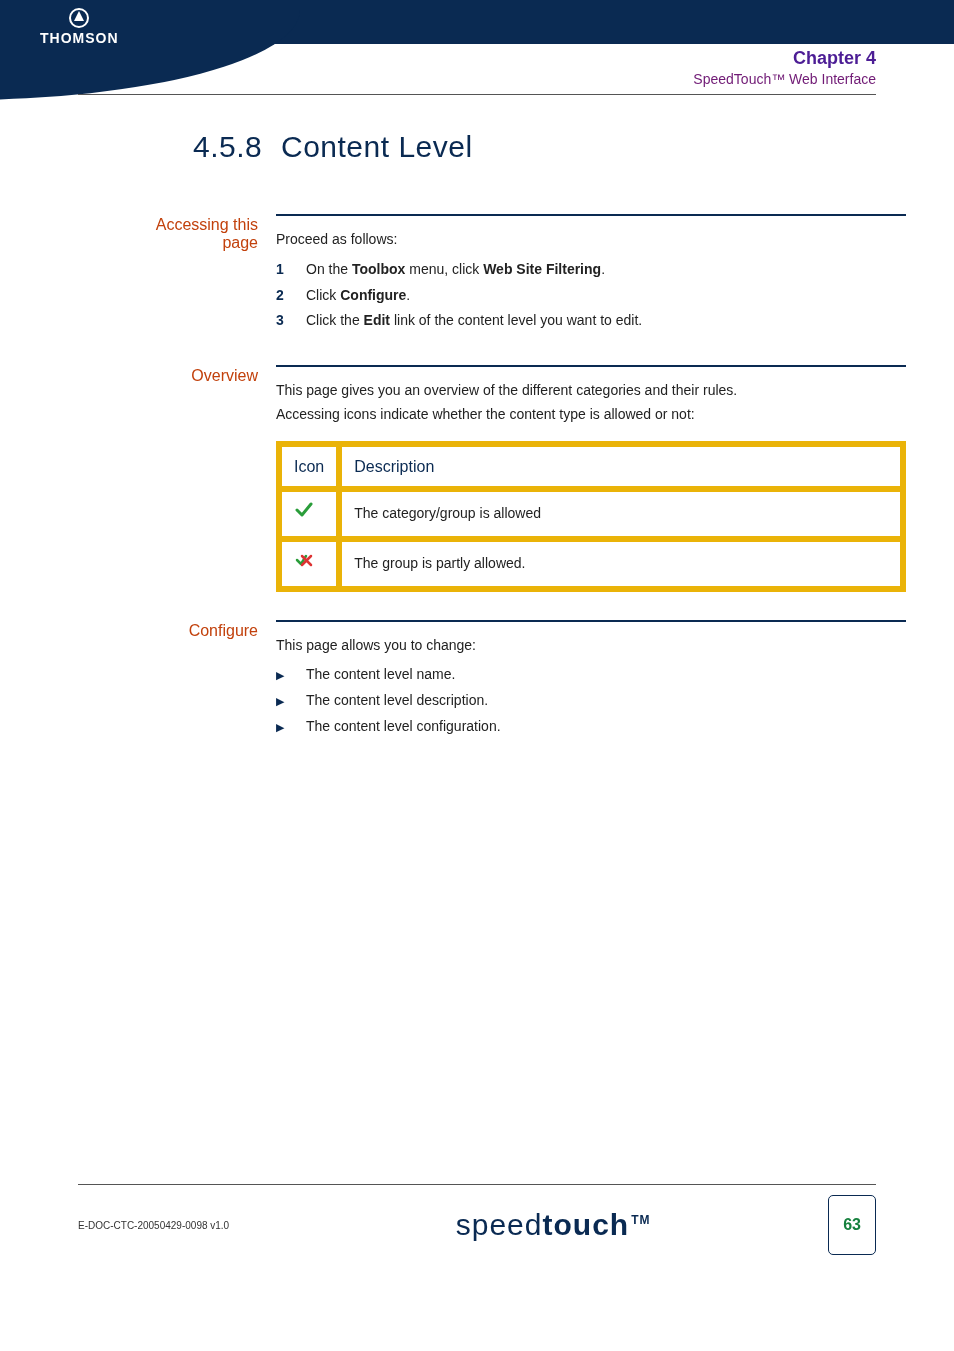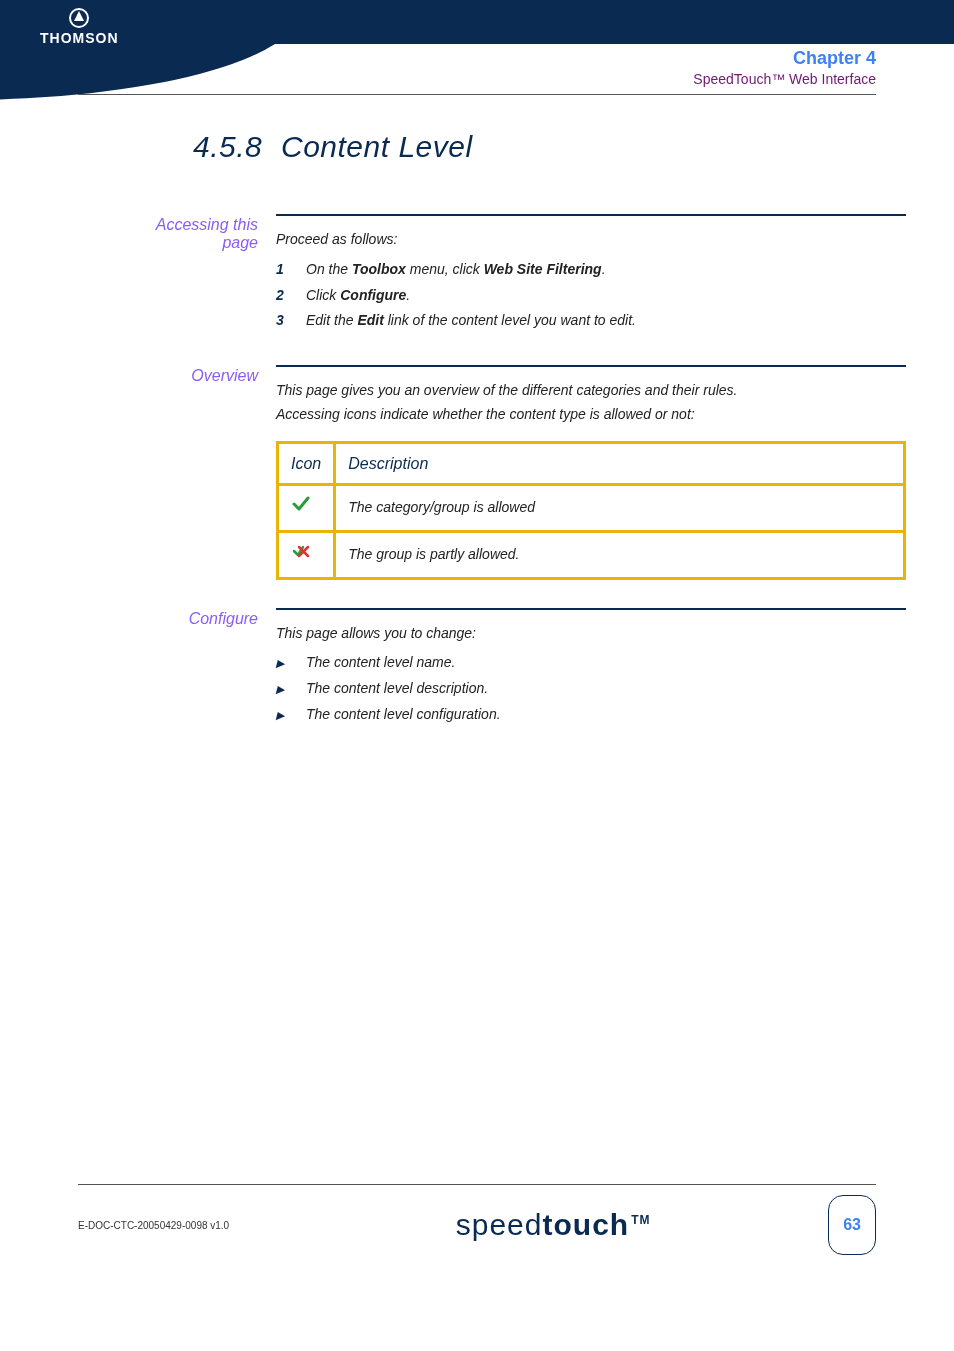--- a/index.html
+++ b/index.html
@@ -42,21 +42,21 @@
     display: block;
     margin: 0 auto 2px;
   }
   .header-right {
     position: absolute;
     right: 78px;
     top: 48px;
     text-align: right;
   }
   .chapter {
-    color: #3b82f6;
+    color: #4c1d95;
     font-weight: bold;
     font-size: 18px;
   }
   .subtitle {
     color: #701a75;
     font-size: 14px;
     margin-top: 2px;
   }
   .hr-top {
     position: absolute;
@@ -64,21 +64,20 @@
     right: 78px;
     top: 94px;
     border-top: 1px solid #555;
   }
   .content {
     position: absolute;
     left: 0;
     right: 0;
     top: 120px;
     padding: 0 48px 0 118px;
-    font-style: italic;
   }
   h1.section-title {
     color: #0a2a52;
     font-weight: 400;
     font-size: 30px;
     margin: 10px 0 50px 75px;
     font-family: "Segoe UI", Arial, sans-serif;
     letter-spacing: 0.5px;
   }
   .section-num {
@@ -87,21 +86,21 @@
   }
   .block {
     display: flex;
     margin-bottom: 28px;
   }
   .side-label {
     width: 158px;
     flex-shrink: 0;
     text-align: right;
     padding-right: 18px;
-    color: #8b5cf6;
+    color: #c2410c;
     font-size: 16px;
     font-family: "Segoe UI", Arial, sans-serif;
     font-weight: 400;
     padding-top: 2px;
   }
   .body {
     flex: 1;
     font-size: 14px;
     line-height: 1.7;
   }
@@ -142,21 +141,21 @@
     color: #0a2a52;
     font-size: 11px;
   }
   .b { font-weight: bold; }
   table.icon-table {
     width: 100%;
     border-collapse: collapse;
     margin-top: 14px;
   }
   table.icon-table th, table.icon-table td {
-    border: 3px solid #eab308;
+    border: 6px solid #eab308;
     padding: 8px 12px;
     text-align: left;
     font-size: 14px;
     vertical-align: middle;
   }
   table.icon-table th {
     color: #0a2a52;
     font-weight: 400;
     font-family: "Segoe UI", Arial, sans-serif;
     font-size: 16px;
@@ -190,24 +189,24 @@
     color: #0a2a52;
     letter-spacing: 1px;
     text-align: center;
     flex: 1;
   }
   .speedtouch .light { font-weight: 300; }
   .speedtouch .bold { font-weight: 700; }
   .tm { font-size: 12px; vertical-align: super; margin-left: 2px; font-weight: bold; }
   .pagebox {
     border: 1.5px solid #0a2a52;
-    border-radius: 15px;
+    border-radius: 5px;
     padding: 20px 14px;
     font-weight: bold;
-    color: #3b82f6;
+    color: #15803d;
     font-size: 16px;
     flex-basis: 40px;
     text-align: center;
   }
 </style>
 </head>
 <body>
 
 <div class="topbar">
   <div class="swoosh"></div>
@@ -241,21 +240,21 @@
         <li>
           <span class="num">1</span>
           <span><span>On the </span><span class="b">Toolbox</span><span> menu, click </span><span class="b">Web Site Filtering</span><span>.</span></span>
         </li>
         <li>
           <span class="num">2</span>
           <span><span>Click </span><span class="b">Configure</span><span>.</span></span>
         </li>
         <li>
           <span class="num">3</span>
-          <span><span>Edit the </span><span class="b">Edit</span><span> link of the content level you want to edit.</span></span>
+          <span><span>Click the </span><span class="b">Edit</span><span> link of the content level you want to edit.</span></span>
         </li>
       </ol>
     </div>
   </div>
 
   <div class="block">
     <div class="side-label">Overview</div>
     <div class="body">
       <div class="rule"></div>
       <div>This page gives you an overview of the different categories and their rules.</div>

